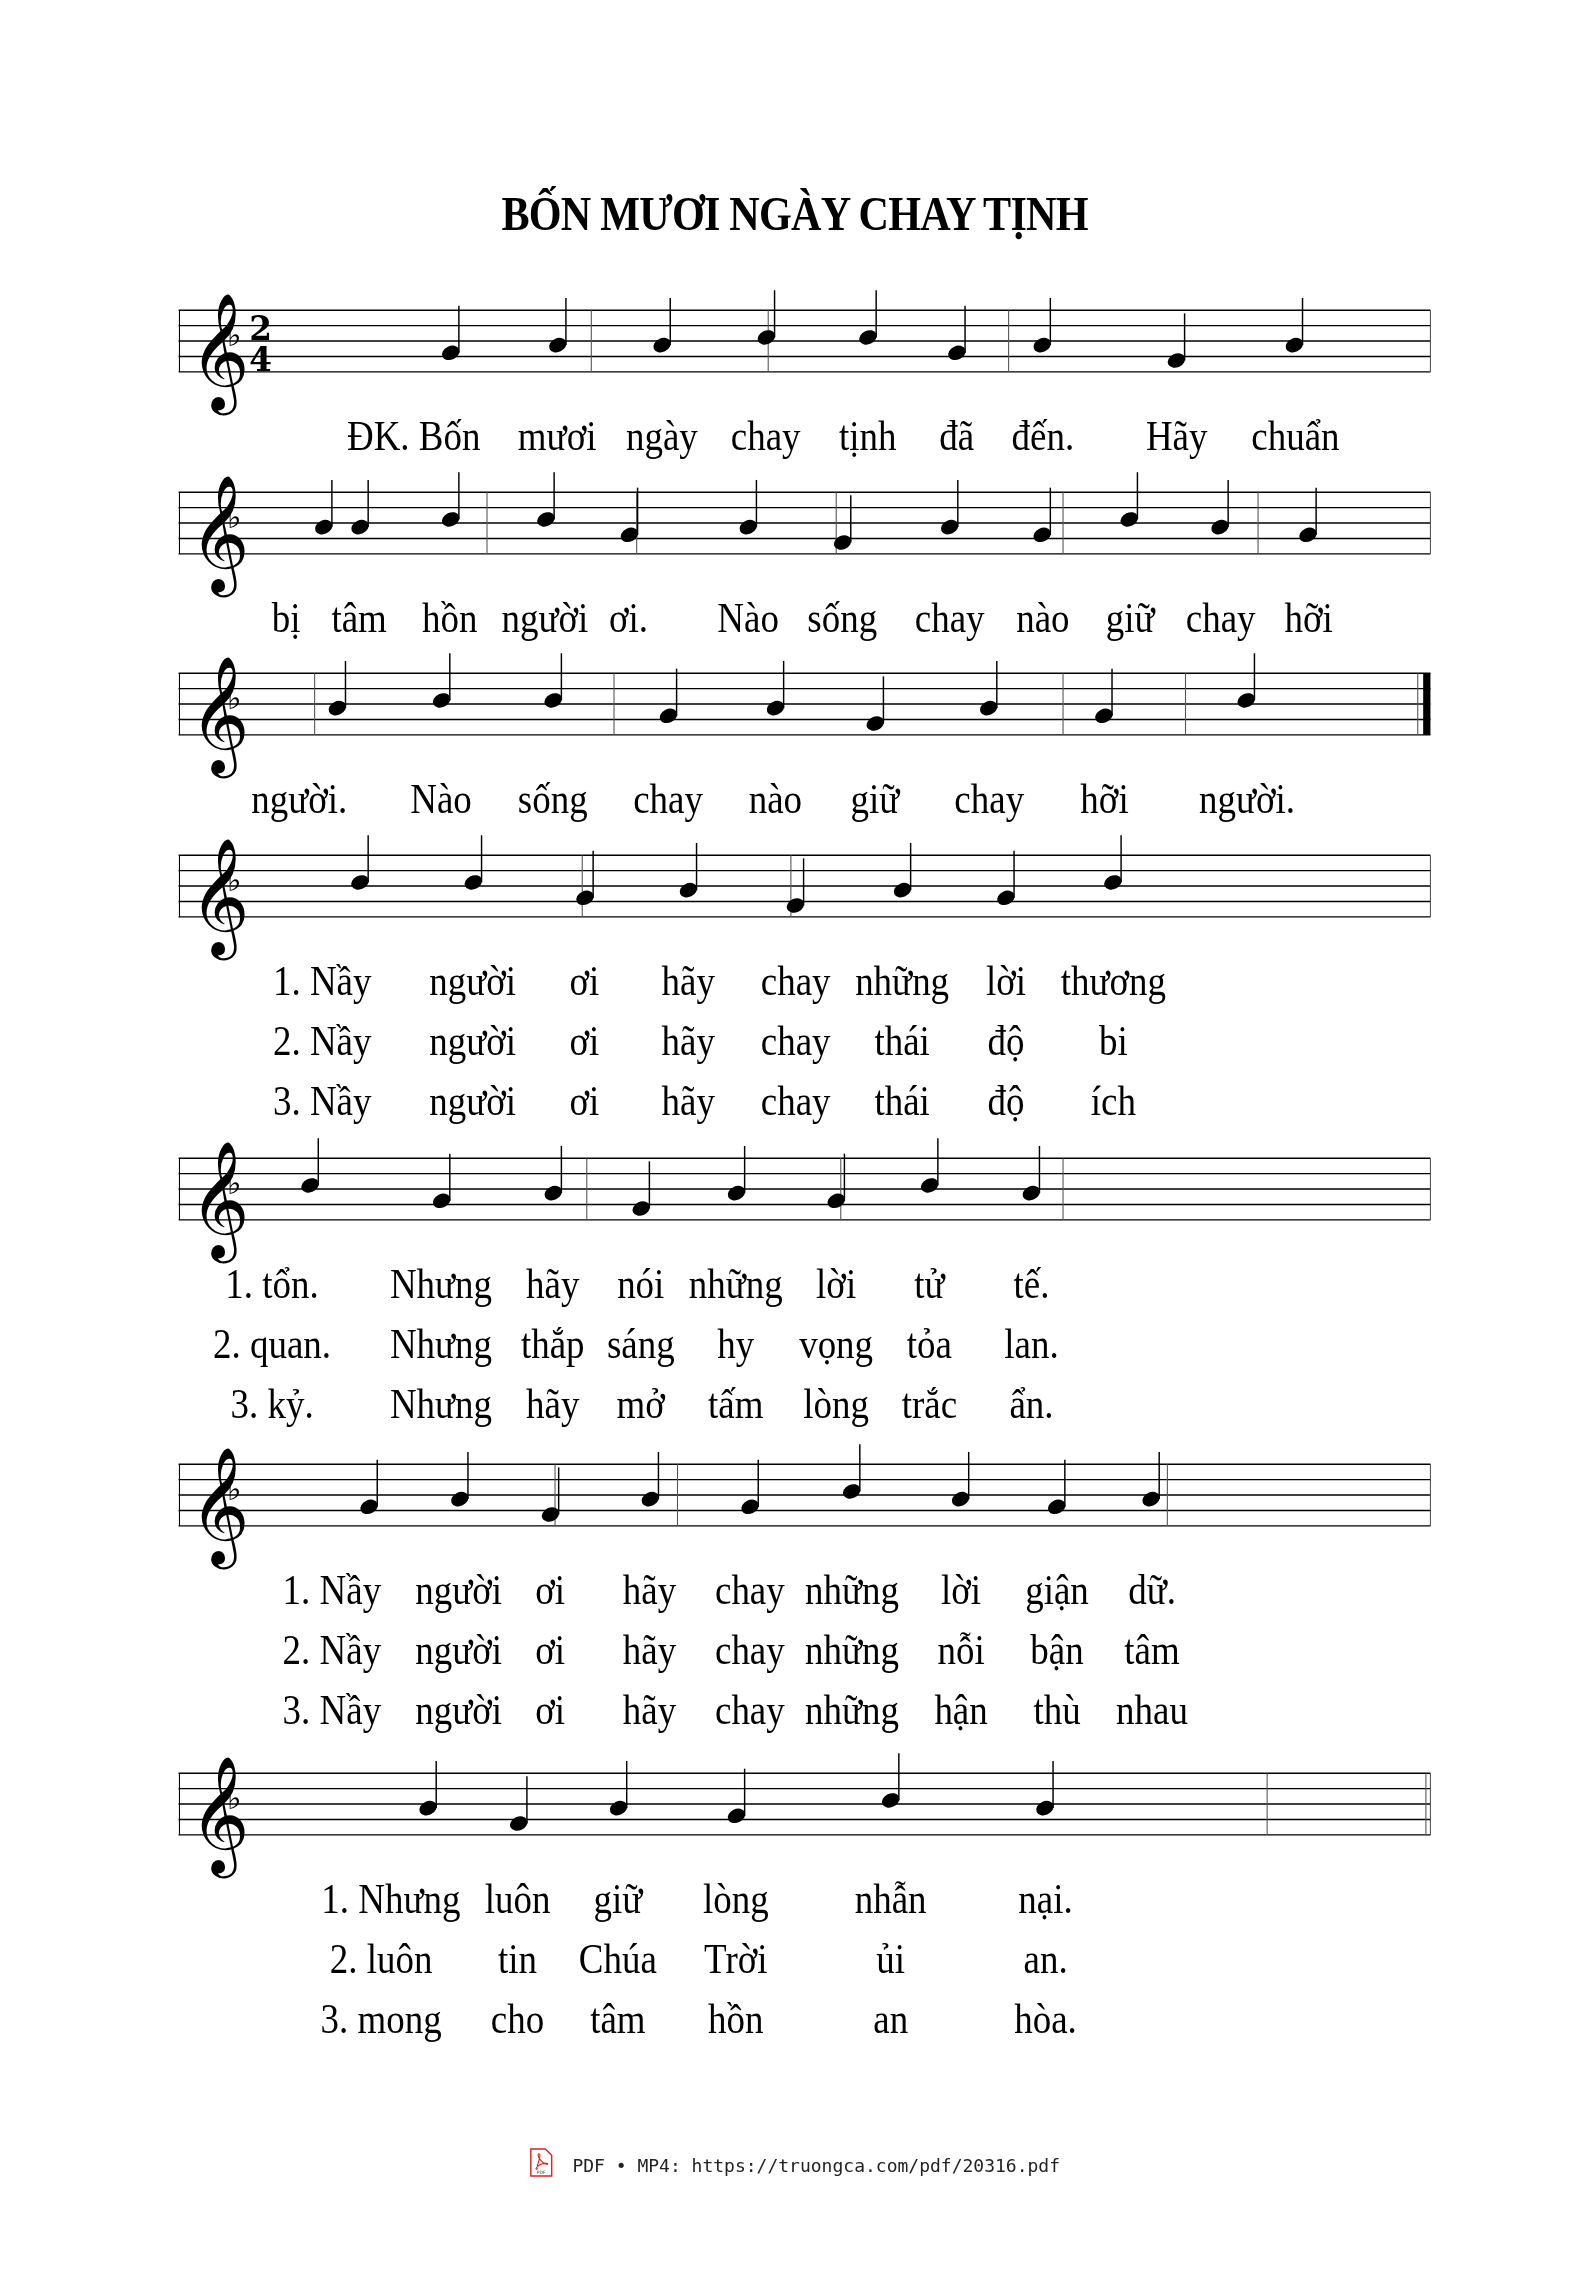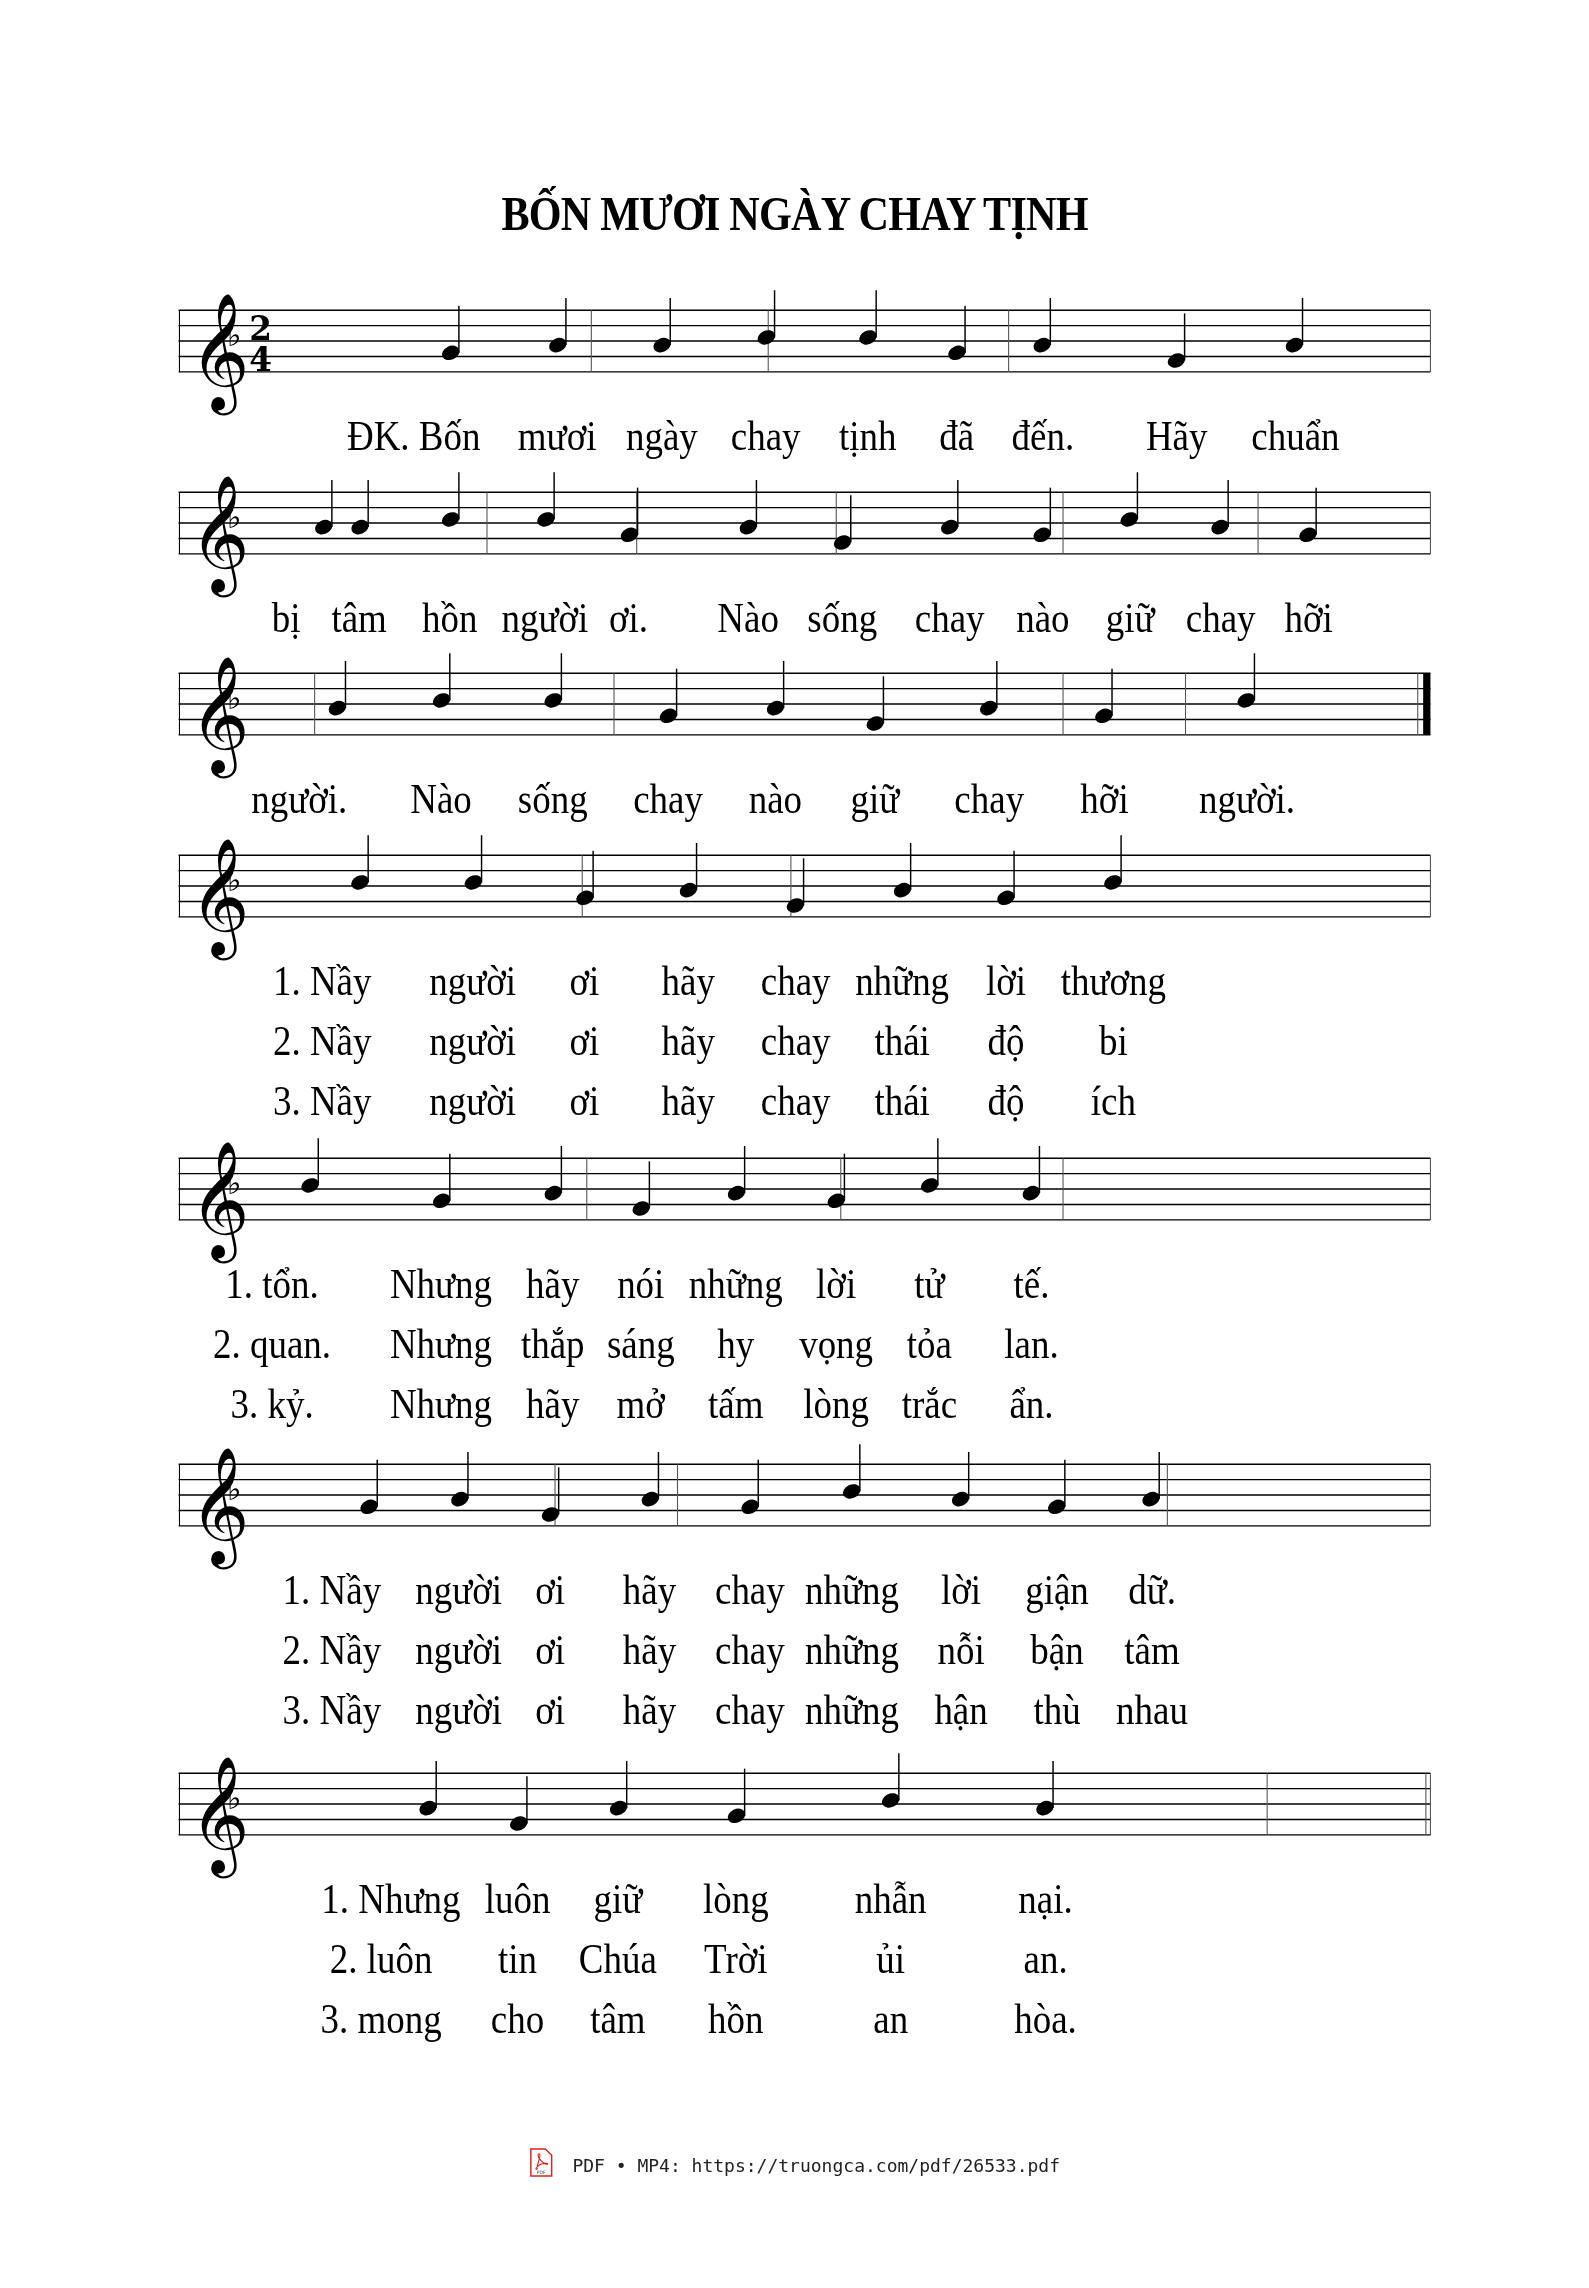--- a/index.html
+++ b/index.html
@@ -416,15 +416,15 @@
       </div>
     </div>
   </div>
 
 <div class="footer">
   <svg class="pdf-icon" viewBox="0 0 26 32" style="font-size:20px">
     <path d="M2 1 H18 L25 8 V31 H2 Z" fill="#fff" stroke="#e2231a" stroke-width="1.6"></path>
     <path d="M9 20 C11 14 12 10 12 8 C12 6 10 6 10 8 C10 11 15 17 19 18 C21 18.5 21 17 19 17 C15 17 10 19 8 22 C7 23.5 8.5 24 9.5 22.5" fill="none" stroke="#e2231a" stroke-width="1.2"></path>
     <text x="13.5" y="29" font-size="5" text-anchor="middle" fill="#444" font-family="DejaVu Sans, sans-serif">PDF</text>
   </svg>
-  <span class="txt">PDF • MP4: https://truongca.com/pdf/26533.pdf</span>
+  <span class="txt">PDF • MP4: https://truongca.com/pdf/20316.pdf</span>
 </div>
 
 
 </body></html>

